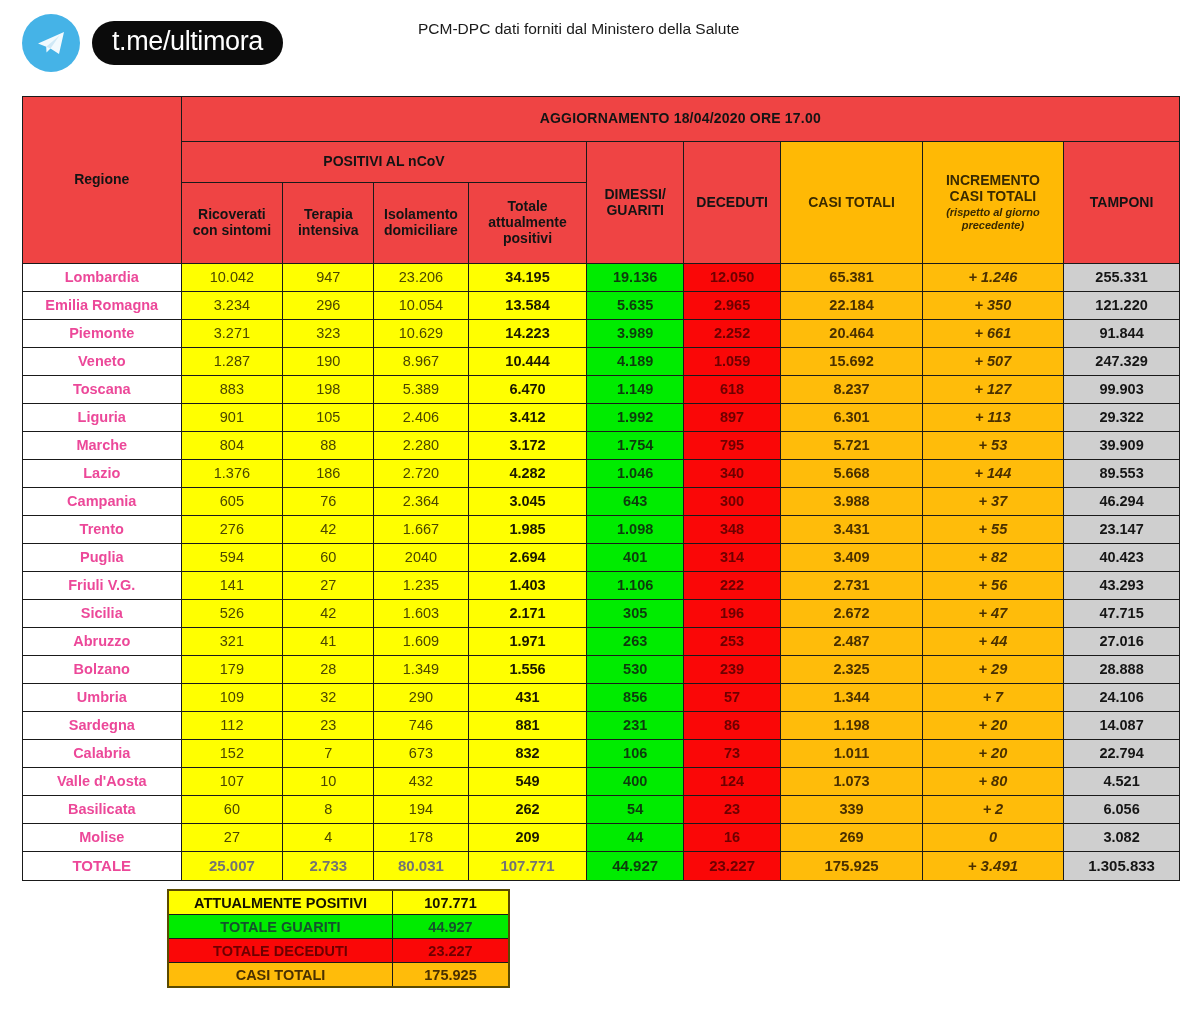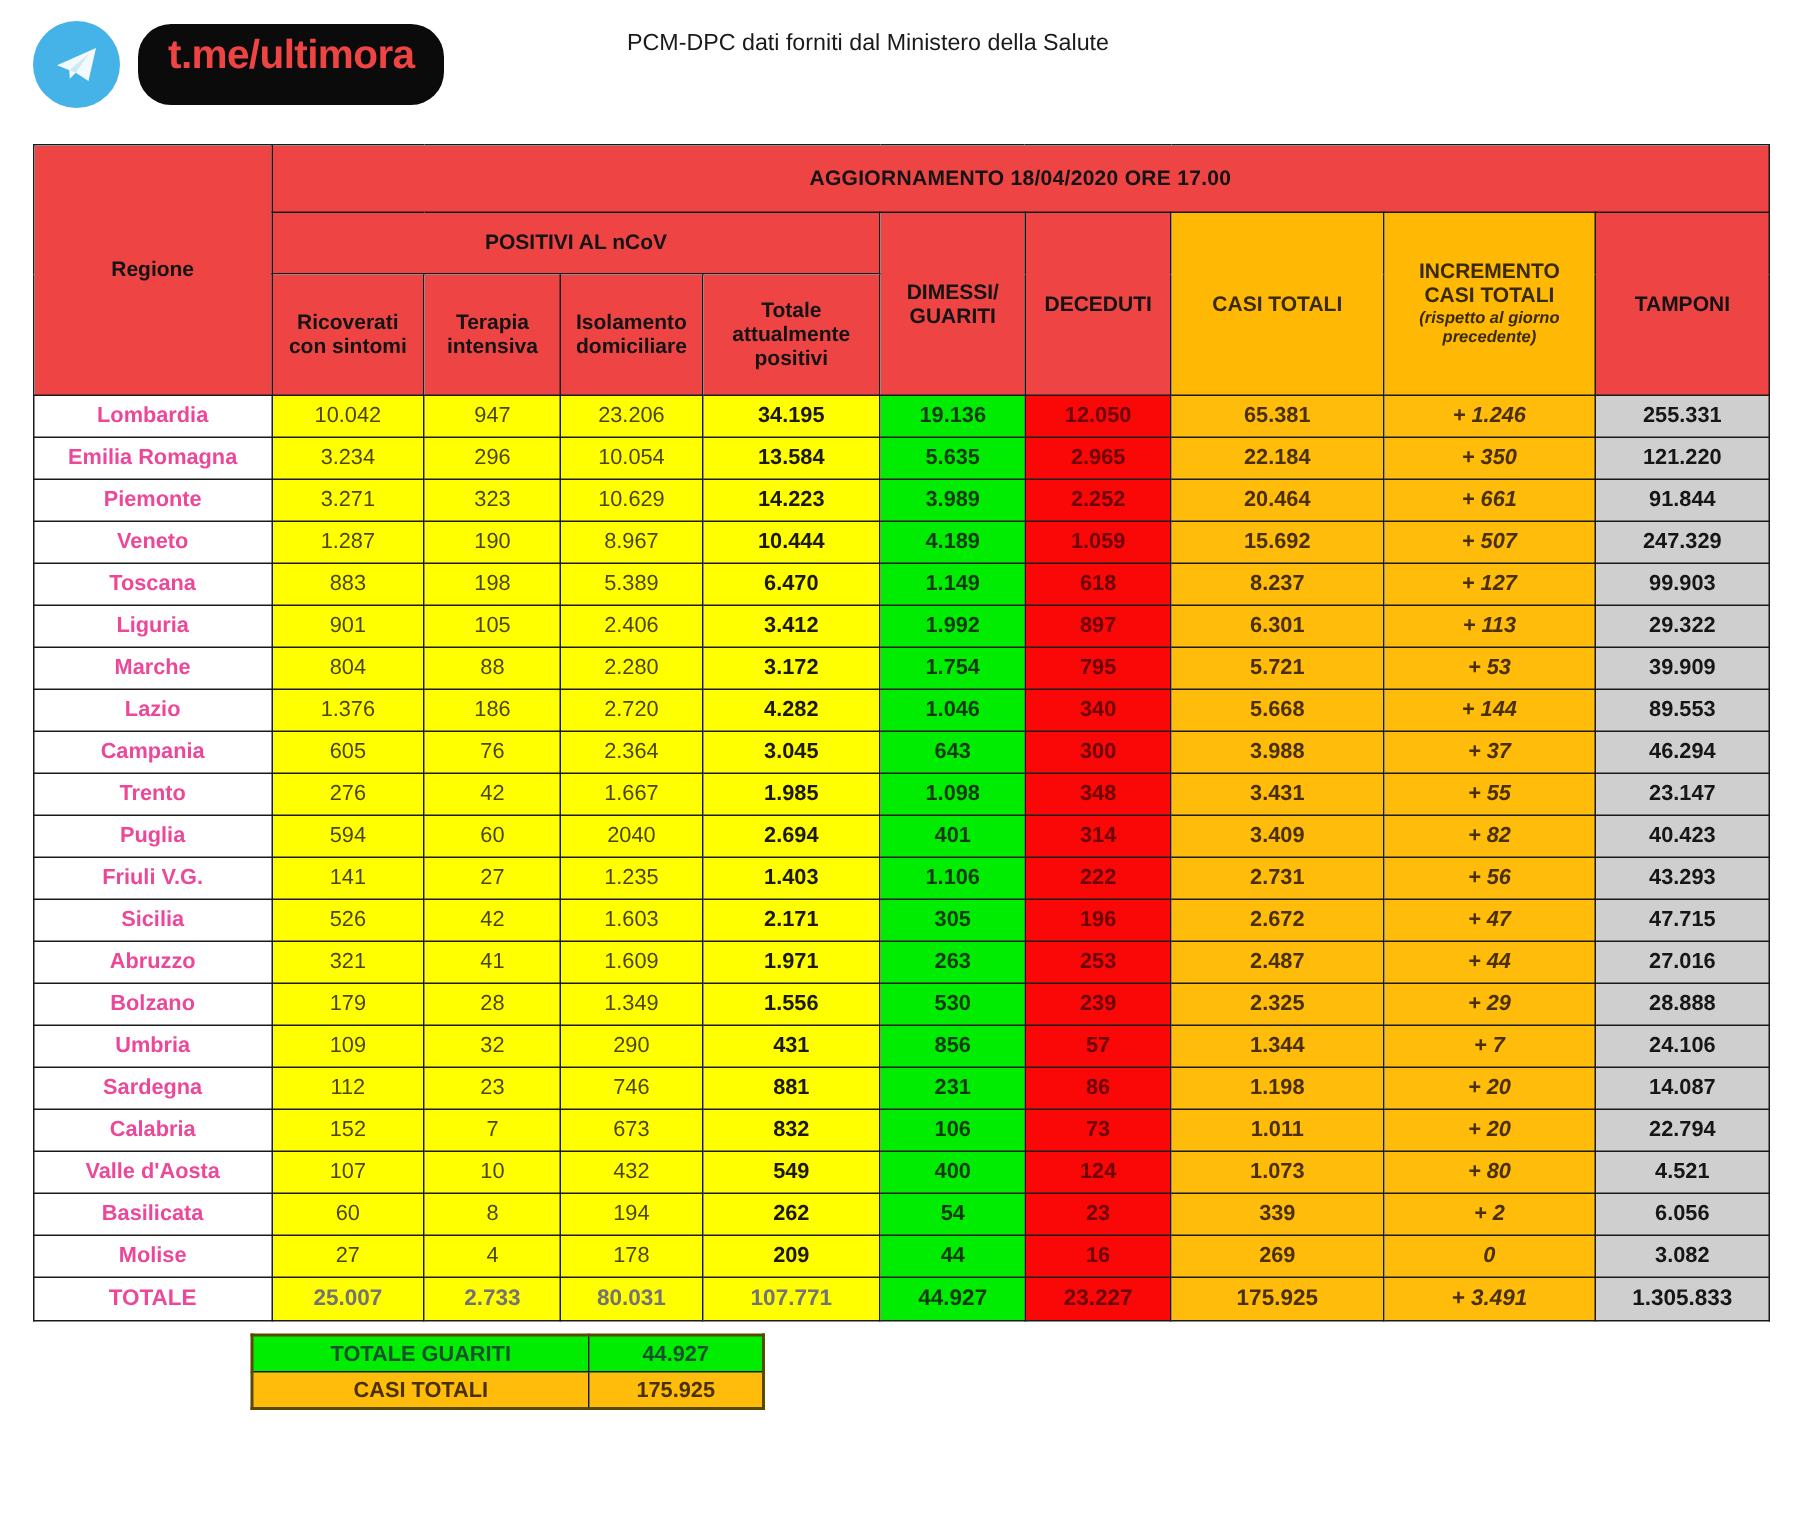--- a/index.html
+++ b/index.html
@@ -31,25 +31,25 @@
     background: #45b3e7;
     display: flex;
     align-items: center;
     justify-content: center;
     flex: none;
   }
   #tg-circle svg { display: block; }
   #brand-pill {
     margin-left: 12px;
     background: #0b0b0b;
-    color: #ef4444;
+    color: #ffffff;
     border-radius: 22px;
-    padding: 6px 20px 19px 20px;
+    padding: 6px 20px 8px 20px;
     font-size: 27px;
-    font-weight: bold;
+    font-weight: normal;
     letter-spacing: -0.4px;
     line-height: 1.1;
     white-space: nowrap;
   }
   #source-note {
     position: absolute;
     left: 418px; top: 20px;
     font-size: 15.5px;
     color: #1a1a1a;
     font-weight: normal;
@@ -479,22 +479,30 @@
           <td class="gry">1.305.833</td>
         </tr>
       </tbody>
   </table>
 </div>
 
 <div id="legendwrap">
   <table class="legend">
     <tbody id="legend-body">
         <tr>
+          <td class="lg-label lg-yel">ATTUALMENTE POSITIVI</td>
+          <td class="lg-value lg-yel">107.771</td>
+        </tr>
+        <tr>
           <td class="lg-label lg-grn">TOTALE GUARITI</td>
           <td class="lg-value lg-grn">44.927</td>
+        </tr>
+        <tr>
+          <td class="lg-label lg-red">TOTALE DECEDUTI</td>
+          <td class="lg-value lg-red">23.227</td>
         </tr>
         <tr>
           <td class="lg-label lg-org">CASI TOTALI</td>
           <td class="lg-value lg-org">175.925</td>
         </tr>
       </tbody>
   </table>
 </div>
 
 </body></html>

